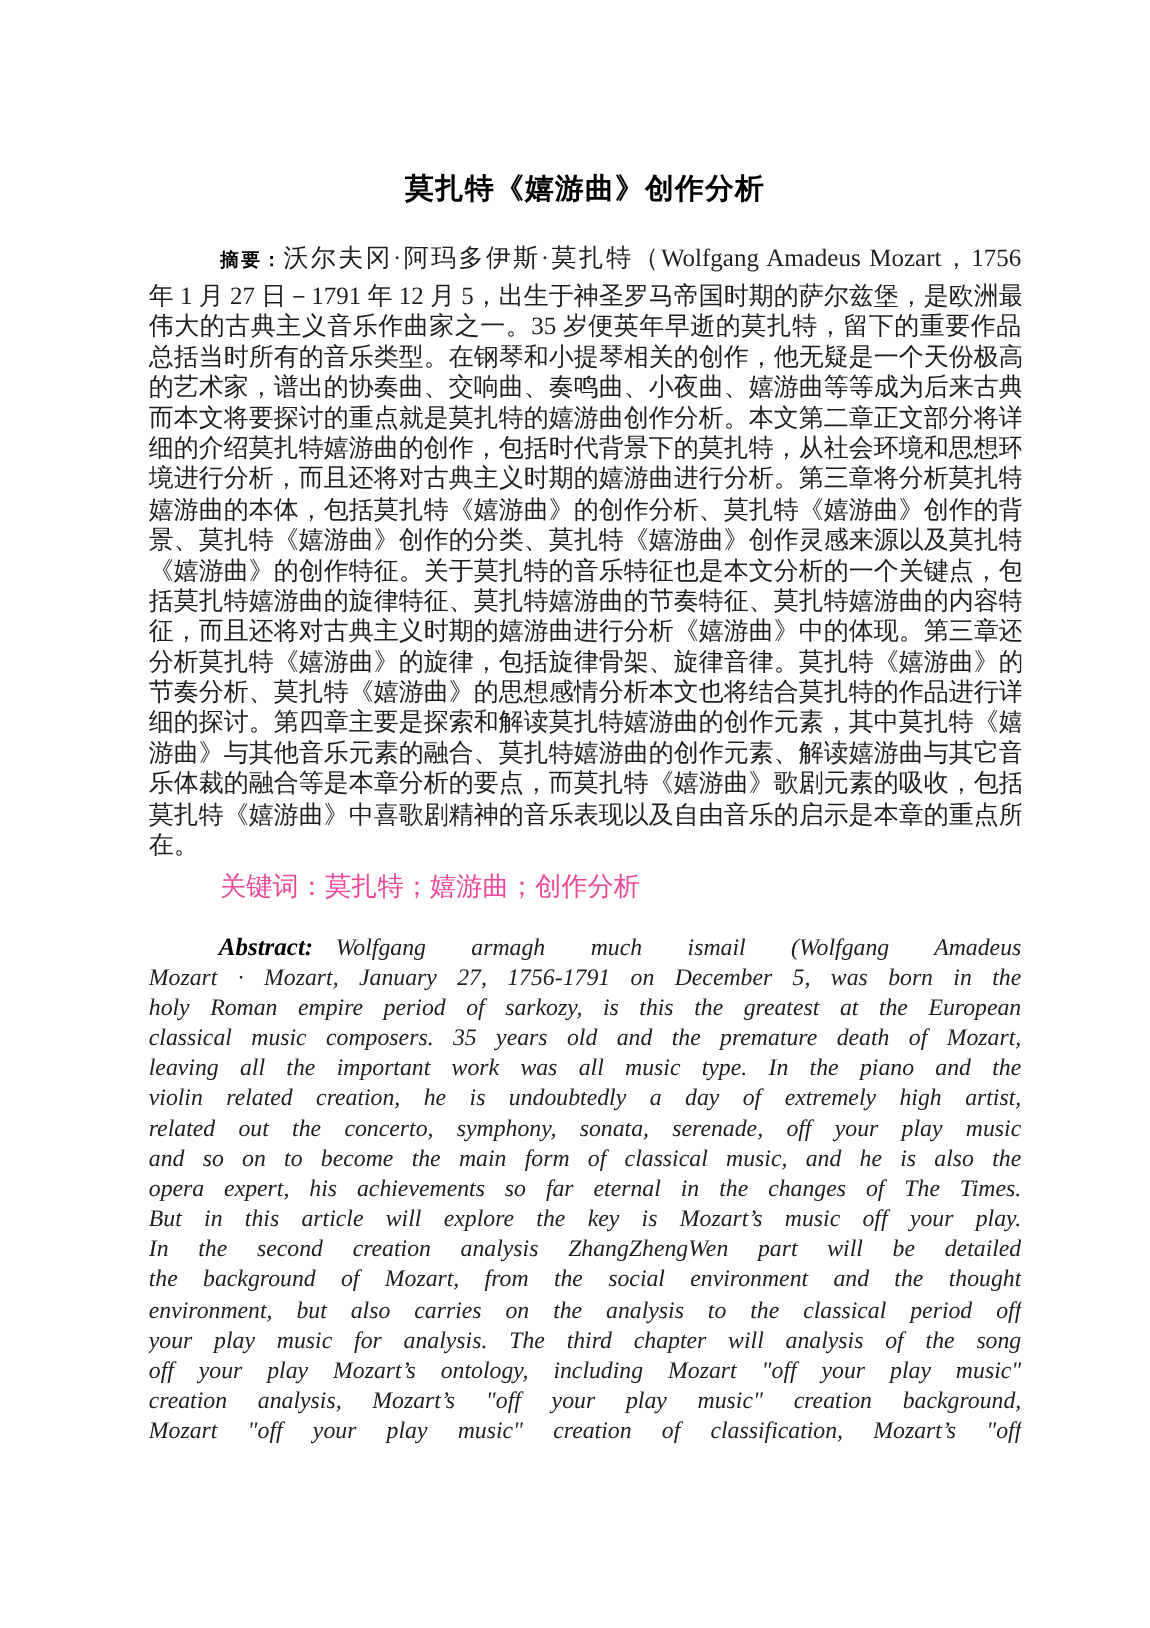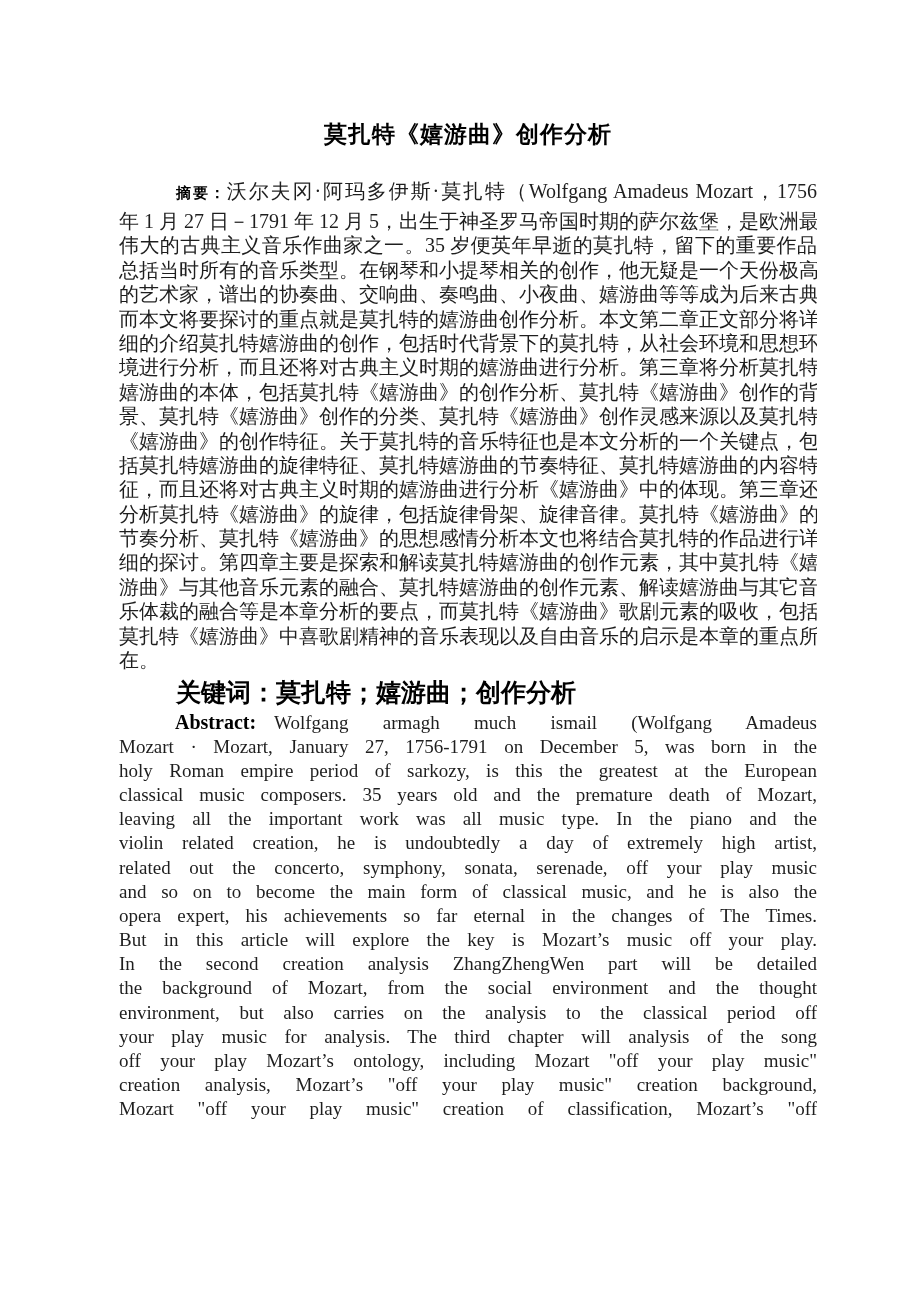--- a/index.html
+++ b/index.html
@@ -13,21 +13,21 @@
     width: 920px; height: 1302px;
     overflow: hidden;
     background: #ffffff;
   }
   .content {
     position: absolute;
     left: 119px; top: 121px;
     width: 698px;
   }
   .doc-title {
-    margin: 0;
+    margin: 16px;
     font-size: 23px;
     line-height: 27px;
     font-weight: bold;
     text-align: center;
     color: #000000;
     letter-spacing: 1px;
     white-space: nowrap;
   }
   .para { color: #1e1e1e; }
   .para.zh { margin-top: 26px; font-size: 20px; }
@@ -43,29 +43,29 @@
     text-indent: 57px;
   }
   .lead-label-zh {
     font-weight: bold;
     font-size: 15px;
     color: #000000;
   }
   .zh-list .zh-ln:last-child { text-align-last: left; }
   .keywords {
     margin-top: 6px;
-    font-weight: bold;
-    font-size: 25px;
+    font-weight: normal;
+    font-size: 21px;
     line-height: 30px;
     text-indent: 57px;
-    color: #000000;
+    color: #ec4899;
     white-space: nowrap;
     overflow: hidden;
   }
-  .para.en { margin-top: 2px; font-size: 19px; }
+  .para.en { margin-top: 22px; font-size: 19px; font-style: italic; }
   .en-ln { line-height: 24.2px; height: 24.2px; }
   .first-en { text-indent: 56px; }
   .en-label {
     font-weight: bold;
     font-size: 20px;
     color: #000000;
     margin-right: 18px;
   }
 </style>
 </head>

